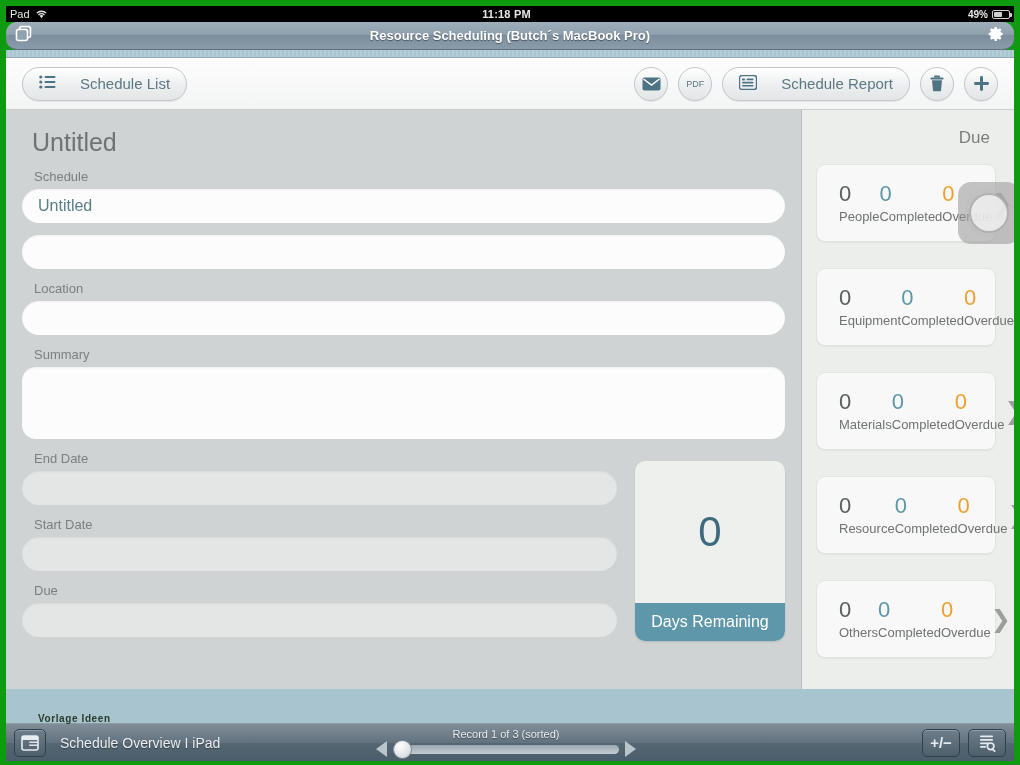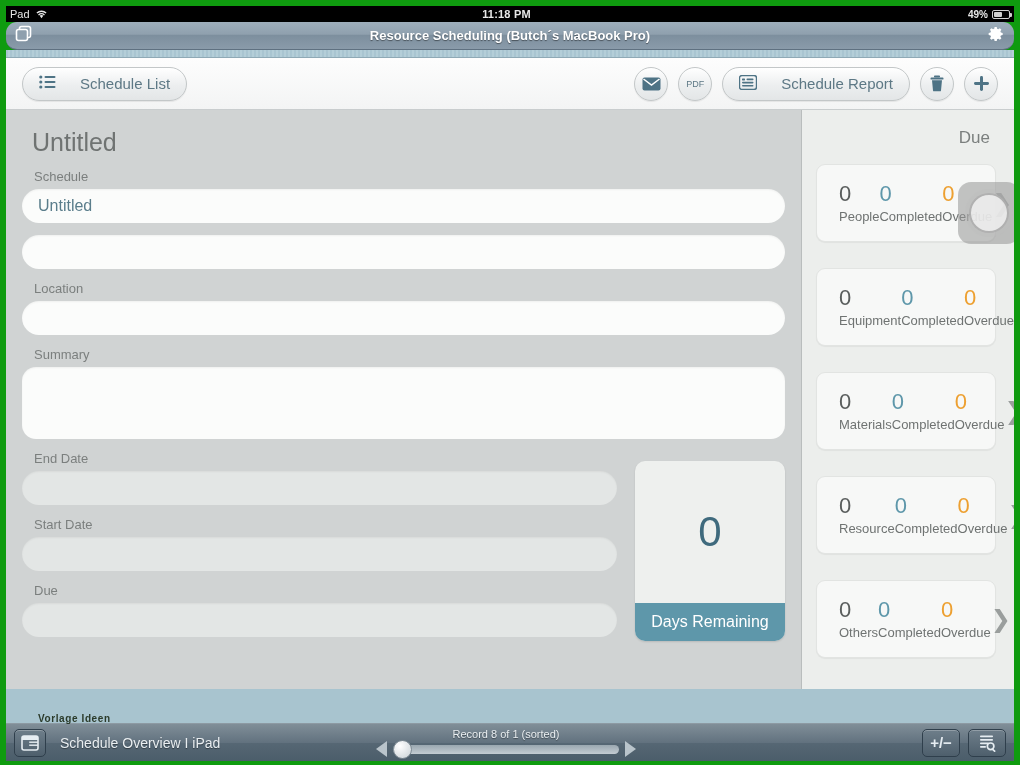--- a/index.html
+++ b/index.html
@@ -579,21 +579,21 @@
       <svg width="18" height="16" viewBox="0 0 18 16">
         <rect x="1" y="1" width="16" height="14" rx="2" fill="none" stroke="#e6edf2" stroke-width="1.6"></rect>
         <rect x="1" y="1" width="16" height="4" fill="#e6edf2"></rect>
         <rect x="8.2" y="6.5" width="8.8" height="1.4" fill="#e6edf2"></rect>
         <rect x="8.2" y="9.5" width="8.8" height="1.4" fill="#e6edf2"></rect>
       </svg>
     </div>
     <div id="layout-name">Schedule Overview I iPad</div>
 
     <div id="record-nav">
-      <div id="record-text">Record 8 of 1 (sorted)</div>
+      <div id="record-text">Record 1 of 3 (sorted)</div>
       <div id="record-controls">
         <div class="nav-arrow prev"></div>
         <div id="slider-track">
           <div id="slider-thumb"></div>
         </div>
         <div class="nav-arrow next"></div>
       </div>
     </div>
 
     <div id="bottom-right">

